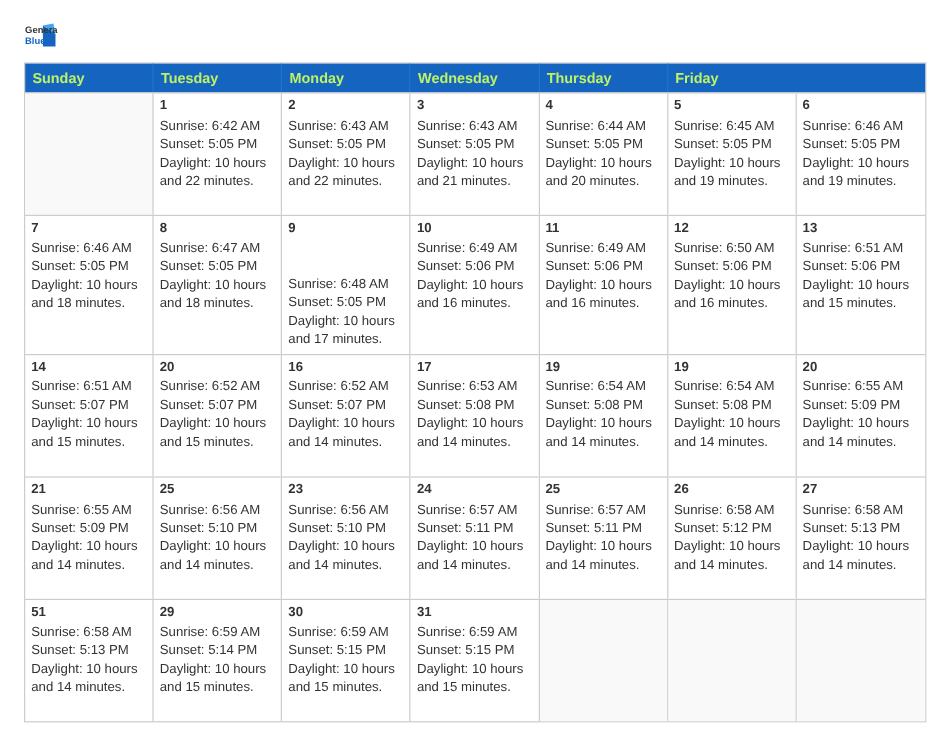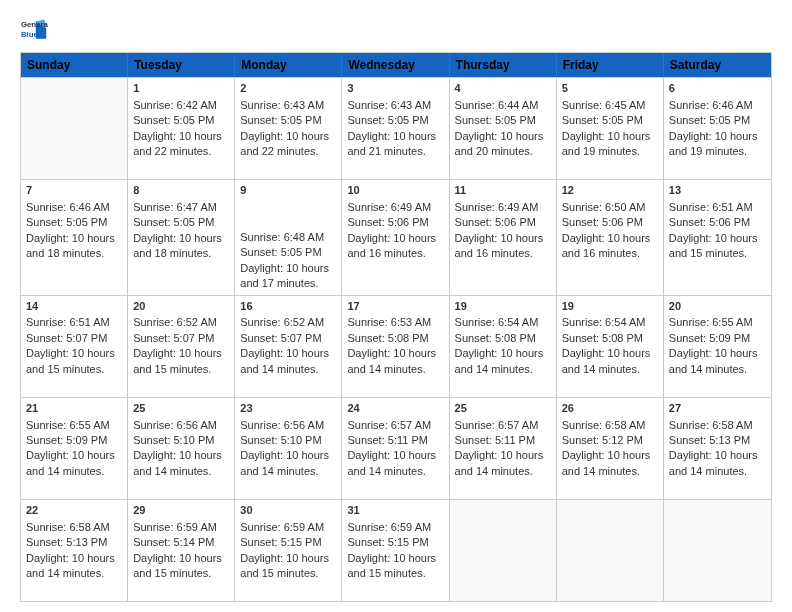--- a/index.html
+++ b/index.html
@@ -50,21 +50,21 @@
       display: flex;
       flex-direction: column;
       border: 1px solid #ccc;
     }
     .cal-header {
       display: grid;
       grid-template-columns: repeat(7, 1fr);
       background: #1565c0;
     }
     .cal-header-cell {
-      color: #000000;
+      color: #bef264;
       font-size: 12px;
       font-weight: bold;
       padding: 5px 6px;
       text-align: left;
       border-right: 1px solid #1976d2;
     }
     .cal-header-cell:last-child { border-right: none; }
     .cal-body {
       flex: 1;
       display: flex;
@@ -119,21 +119,20 @@
   </div>
 
   <div class="calendar">
     <div class="cal-header" id="cal-header">
         <div class="cal-header-cell">Sunday</div>
         <div class="cal-header-cell">Tuesday</div>
         <div class="cal-header-cell">Monday</div>
         <div class="cal-header-cell">Wednesday</div>
         <div class="cal-header-cell">Thursday</div>
         <div class="cal-header-cell">Friday</div>
-        <div class="cal-header-cell">Saturday</div>
       </div>
     <div class="cal-body" id="cal-body">
         <div class="cal-row">
           <div class="cal-cell empty"></div>
           <div class="cal-cell">
             <span class="day-num">1</span>
             <div class="day-info" style="white-space: pre-line;">Sunrise: 6:42 AM
 Sunset: 5:05 PM
 Daylight: 10 hours
 and 22 minutes.</div>
@@ -322,21 +321,21 @@
           <div class="cal-cell">
             <span class="day-num">27</span>
             <div class="day-info" style="white-space: pre-line;">Sunrise: 6:58 AM
 Sunset: 5:13 PM
 Daylight: 10 hours
 and 14 minutes.</div>
           </div>
         </div>
         <div class="cal-row">
           <div class="cal-cell">
-            <span class="day-num">22</span>
+            <span class="day-num">51</span>
             <div class="day-info" style="white-space: pre-line;">Sunrise: 6:58 AM
 Sunset: 5:13 PM
 Daylight: 10 hours
 and 14 minutes.</div>
           </div>
           <div class="cal-cell">
             <span class="day-num">29</span>
             <div class="day-info" style="white-space: pre-line;">Sunrise: 6:59 AM
 Sunset: 5:14 PM
 Daylight: 10 hours

